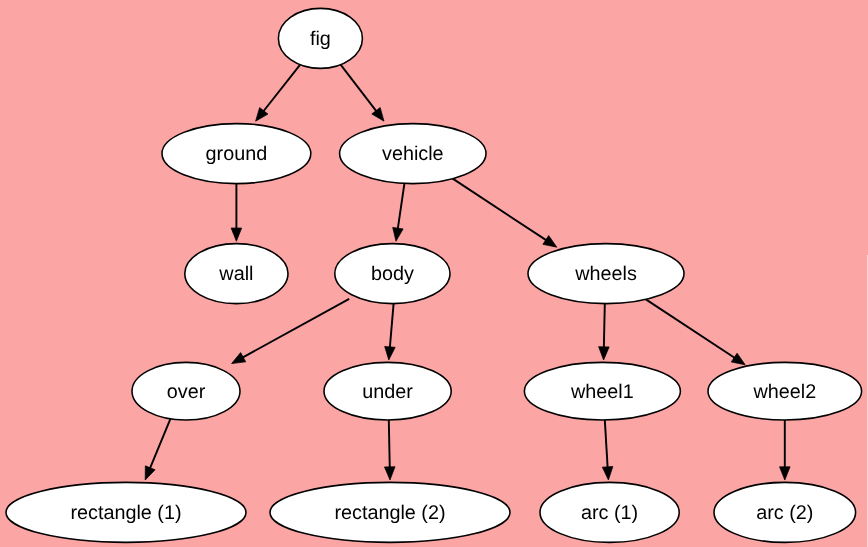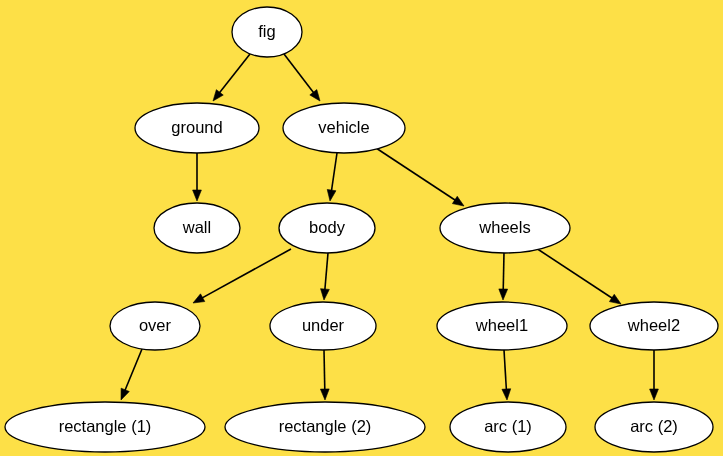--- a/index.html
+++ b/index.html
@@ -10,21 +10,21 @@
   body {
     width: 723px;
     height: 456px;
     overflow: hidden;
     font-family: "Liberation Sans", sans-serif;
   }
   #graph-root {
     position: relative;
     width: 723px;
     height: 456px;
-    background: #fde047;
+    background: #fca5a5;
   }
   svg.graph-canvas {
     display: block;
     width: 723px;
     height: 456px;
   }
   .node-ellipse {
     fill: #ffffff;
     stroke: #000000;
     stroke-width: 1.3;

